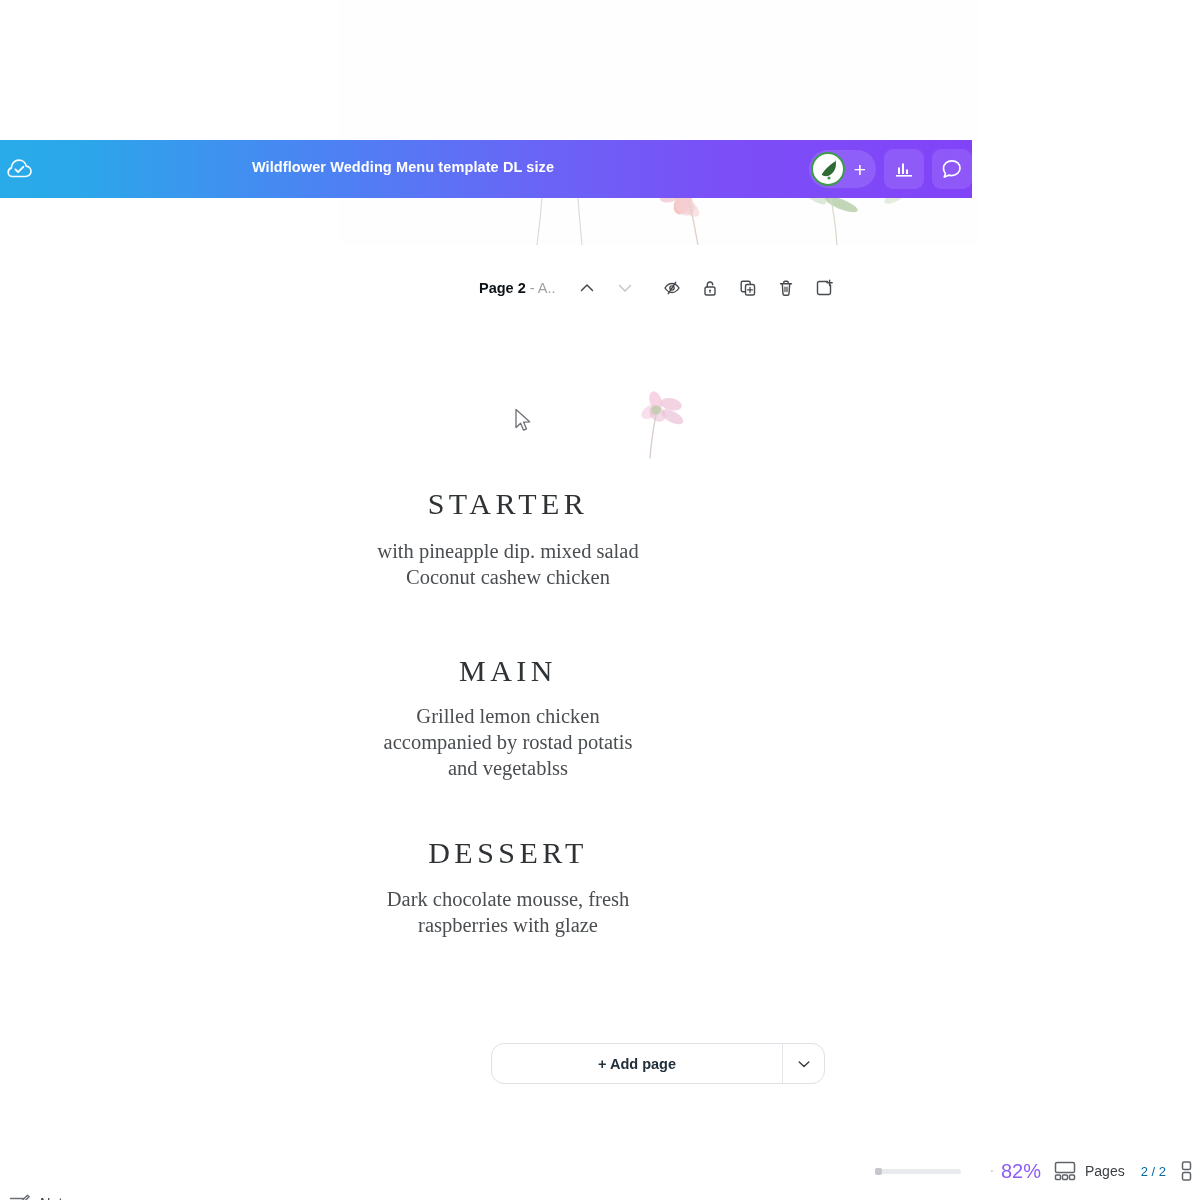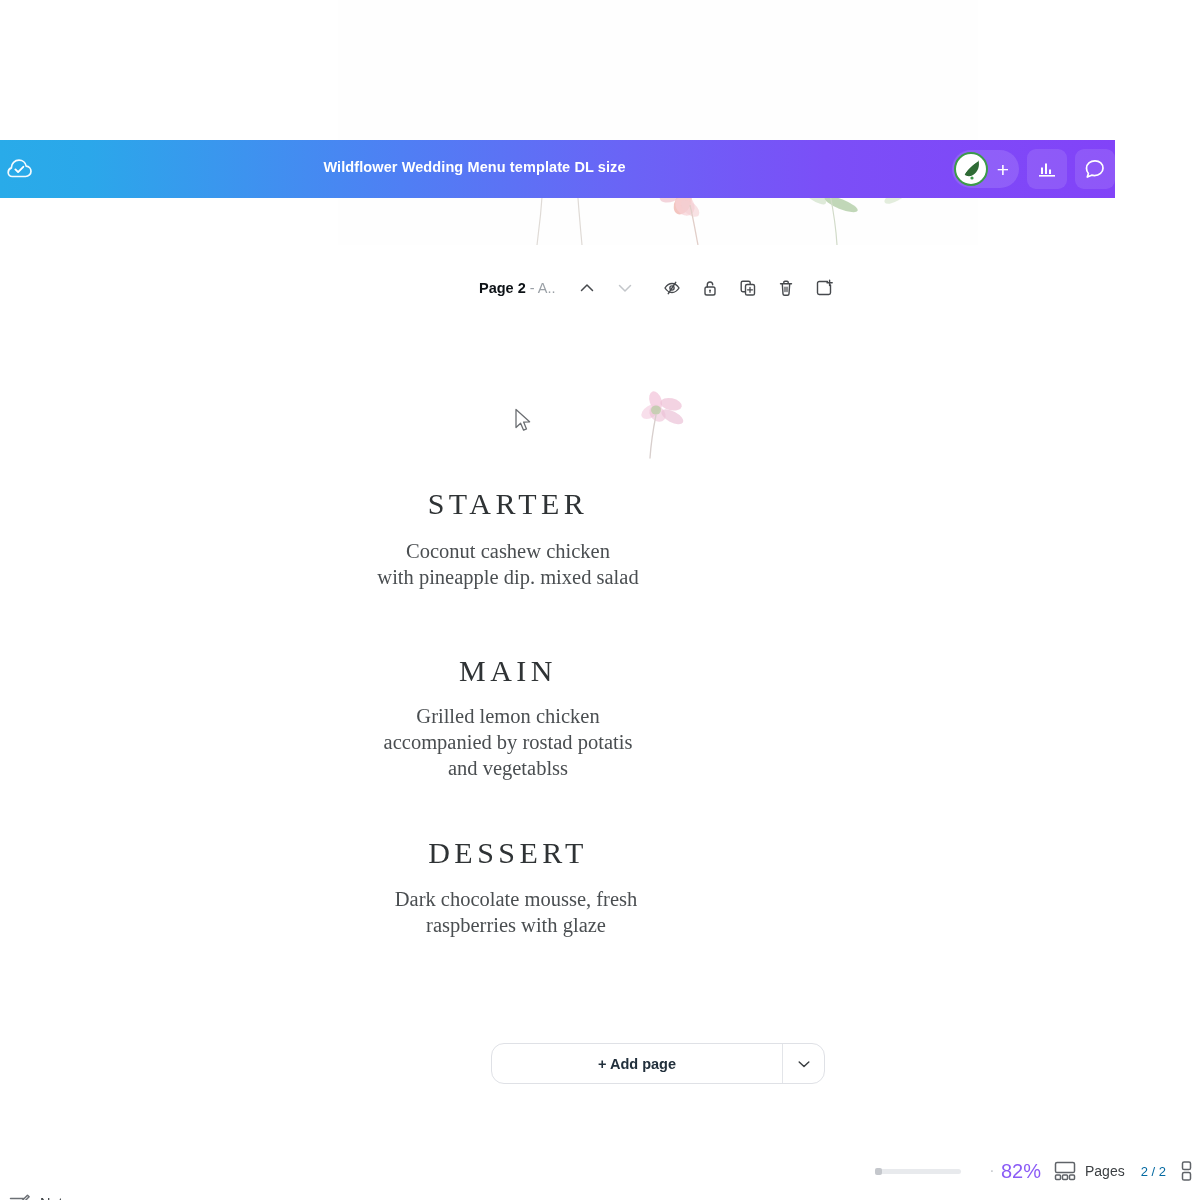--- a/index.html
+++ b/index.html
@@ -34,21 +34,21 @@
     height: 245px;
     background: #fefefe;
     overflow: hidden;
   }
 
   
   #top-bar {
     position: absolute;
     left: 0;
     top: 140px;
-    width: 1115px;
+    width: 972px;
     height: 58px;
     background: linear-gradient(90deg,
         #29abe9 0%, #2ba7ea 8%, #3d93ef 22%,
         #4f7ff4 36%, #6a64f6 56%, #7b4ff7 74%, #8243f8 100%);
     display: flex;
     align-items: center;
     z-index: 40;
   }
   #cloud-icon-wrap {
     position: absolute;
@@ -444,37 +444,37 @@
         <ellipse cx="-4" cy="2" rx="5" ry="4.5" fill="#b9cfa6" opacity="0.75"></ellipse>
       </g>
       <path d="M36 27 C33 42, 31 55, 30 70" stroke="#d8cfcd" stroke-width="1.3" fill="none" stroke-linecap="round"></path>
     </svg>
   </div>
 
   <div class="menu-block" style="top:487px;">
     <div class="menu-h">STARTER</div>
   </div>
   <div class="menu-block" style="top:538px;">
+    <div class="menu-p">with pineapple dip. mixed salad</div>
     <div class="menu-p">Coconut cashew chicken</div>
-    <div class="menu-p">with pineapple dip. mixed salad</div>
   </div>
 
   <div class="menu-block" style="top:703px;">
     <div class="menu-p">Grilled lemon chicken</div>
     <div class="menu-p">accompanied by rostad potatis</div>
     <div class="menu-p">and vegetablss</div>
   </div>
   <div class="menu-block" style="top:654px;">
     <div class="menu-h">MAIN</div>
   </div>
 
   <div class="menu-block" style="top:836px;">
     <div class="menu-h">DESSERT</div>
   </div>
-  <div class="menu-block" style="top:886px;padding-left:8px;">
+  <div class="menu-block" style="top:886px;">
     <div class="menu-p">Dark chocolate mousse, fresh</div>
     <div class="menu-p">raspberries with glaze</div>
   </div>
 
   <div id="add-page-wrap">
     <div id="add-page-btn">+ Add page</div>
     <div id="add-page-caret">
       <svg width="16" height="16" viewBox="0 0 16 16">
         <path d="M3.2 6L8 10.5 12.8 6" fill="none" stroke="#3c4043" stroke-width="1.5" stroke-linecap="round" stroke-linejoin="round"></path>
       </svg>

